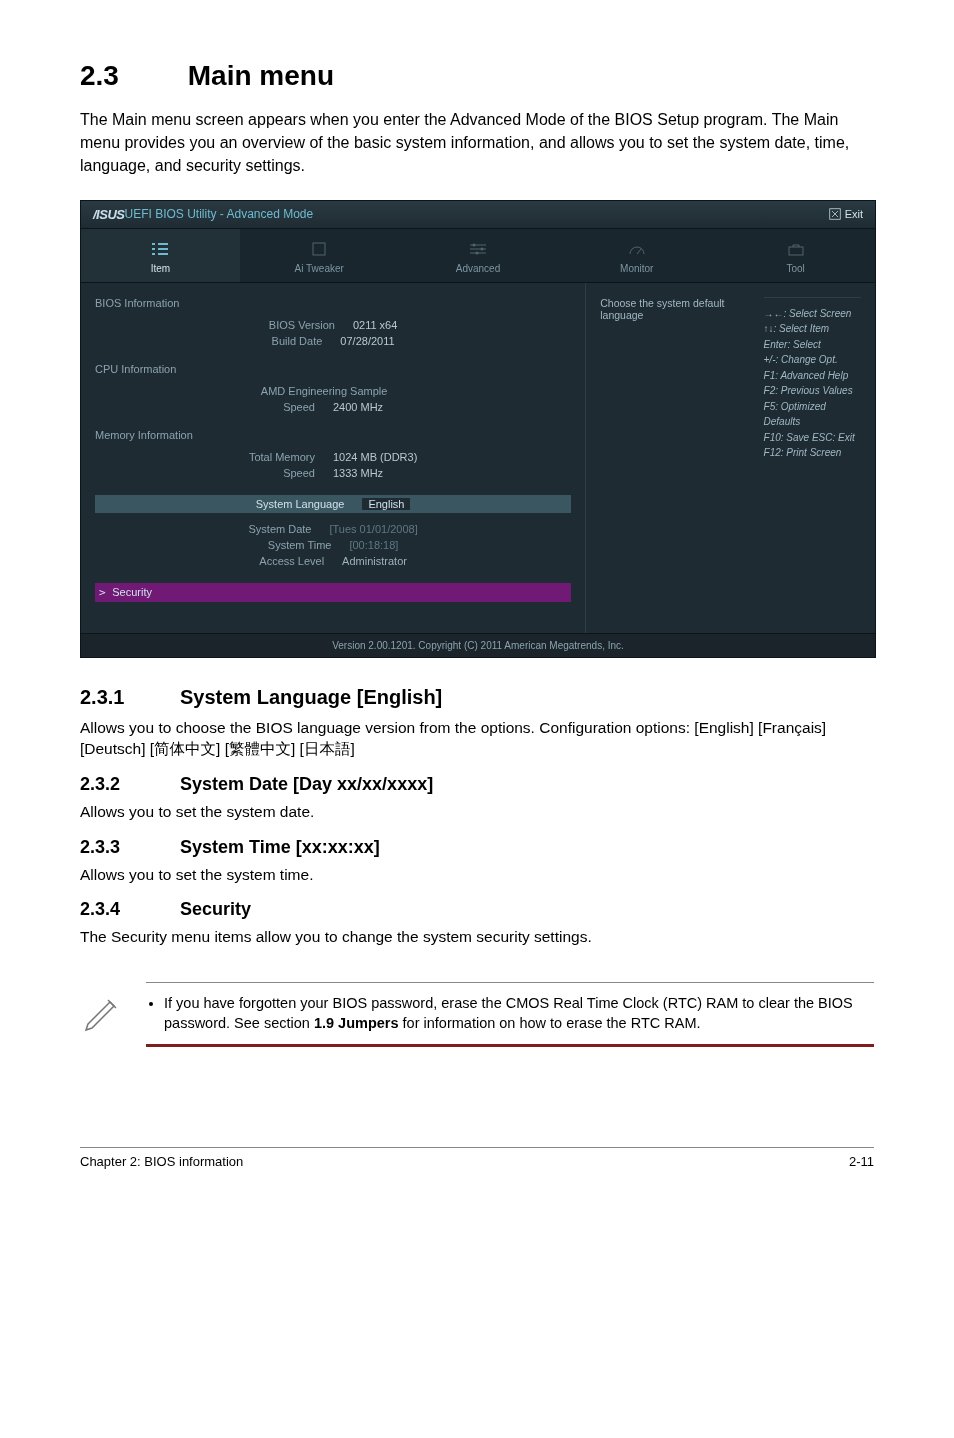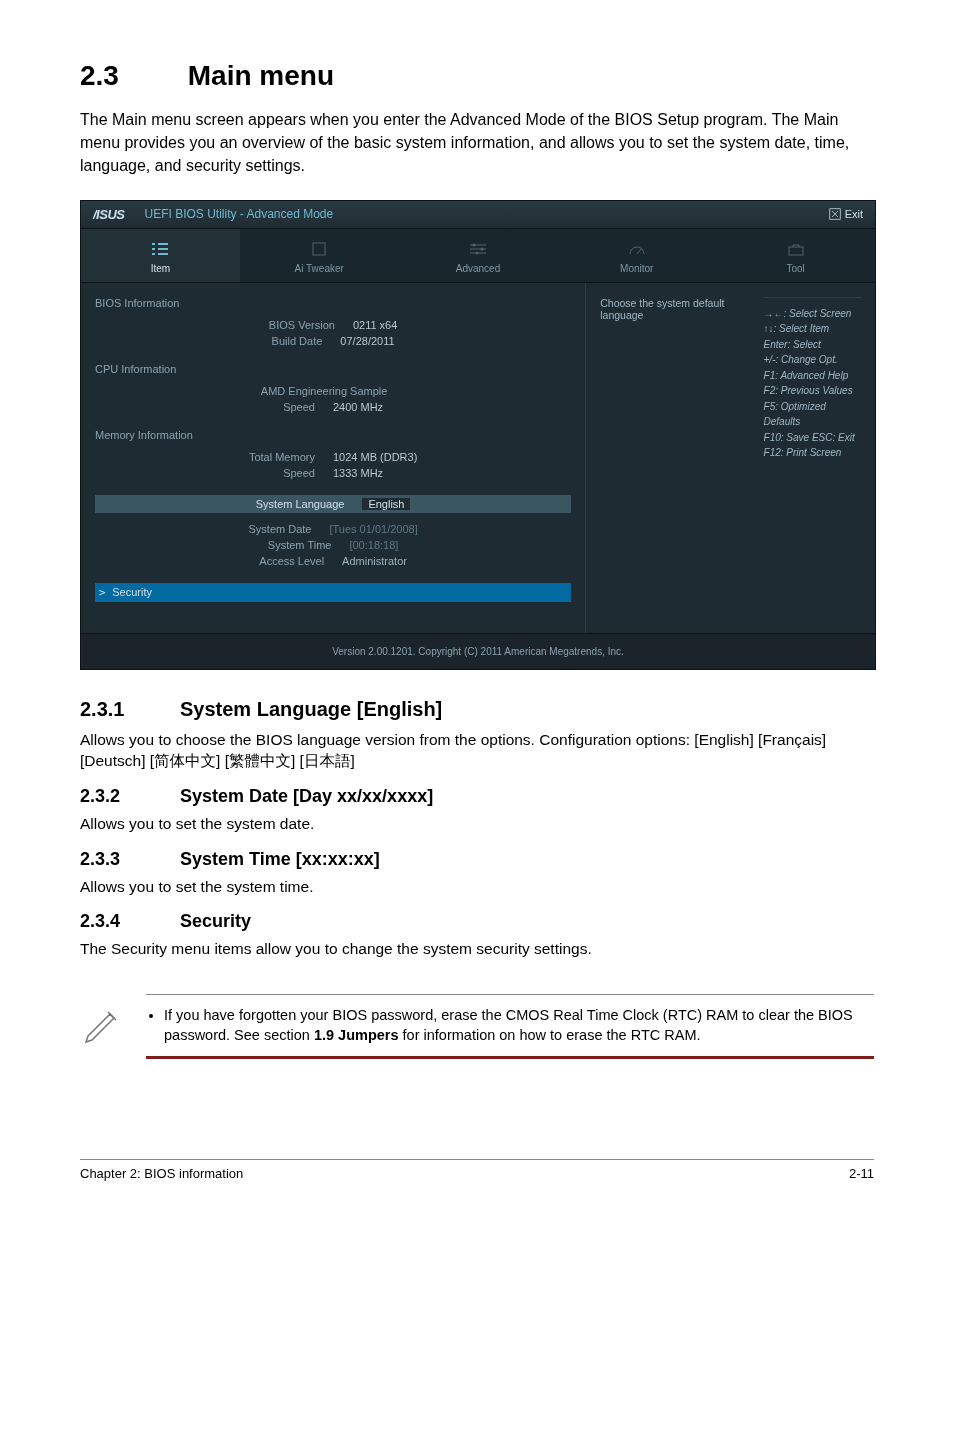--- a/index.html
+++ b/index.html
@@ -28,21 +28,21 @@
       color: #9fb8c4;
       font-size: 11px;
       border: 1px solid #0c1418;
       position: relative;
       font-family: Arial, sans-serif;
     }
     .bios-header {
       display: flex;
       align-items: center;
       padding: 6px 12px;
-      gap: 20px;
+      gap: 0;
       background: linear-gradient(#2a3a42,#1f2b33);
       border-bottom: 1px solid #0c1418;
     }
     .bios-logo { font-weight: bold; font-style: italic; color:#c9e0ec; letter-spacing:-0.5px; font-size:13px;}
     .bios-title { color:#6fbad0; font-size:12px;}
     .bios-exit { margin-left:auto; color:#cfe1ea; font-size:11px; display:flex; gap:4px; align-items:center;}
     .bios-exit svg { width:12px; height:12px;}
     .tabs {
       display: flex;
       border-bottom: 1px solid #0c1418;
@@ -75,27 +75,27 @@
     }
     .sect { margin-bottom: 14px;}
     .sect-title { color:#8aa3af; margin-bottom:8px;}
     .row { display:flex; justify-content:center; padding:2px 0; color:#8aa3af;gap:18px;}
     .row .val { color:#b6c9d1; text-align:right;}
     .row.hl { background:#3a5661; color:#cfe1ea; padding:3px 4px;}
     .row.hl .val { background:#1f2b33; padding:0 6px; color:#cfe1ea;}
     .row .val.dim { color:#5e7884;}
     .row .val.admin { color:#9cb2bc;}
     .submenu { color:#8aa3af; padding:3px 4px;}
-    .submenu.hl { background:#0369a1; color:#cfe1ea;}
+    .submenu.hl { background:#701a75; color:#cfe1ea;}
     .help-top { color:#9fb8c4; font-size:10.5px; margin-bottom:100px;}
     .help-keys { font-size:10px; color:#9fb8c4; border-top:1px solid #2e3e46; padding-top:8px; line-height:1.55;font-style:italic;}
     .bios-footer {
       text-align:center;
       font-size:10px;
-      padding:12px;
+      padding:6px;
       color:#8aa3af;
       border-top:1px solid #0c1418;
       background:#1a242a;
     }
     
     h2 { font-size: 20px; margin: 28px 0 8px 0;}
     h2 .num { display:inline-block; width:100px;}
     h3 { font-size: 18px; margin: 14px 0 6px 0;}
     h3 .num { display:inline-block; width:100px;}
     .body-text { font-size:15.5px; line-height:1.4; margin:0 0 6px;}

